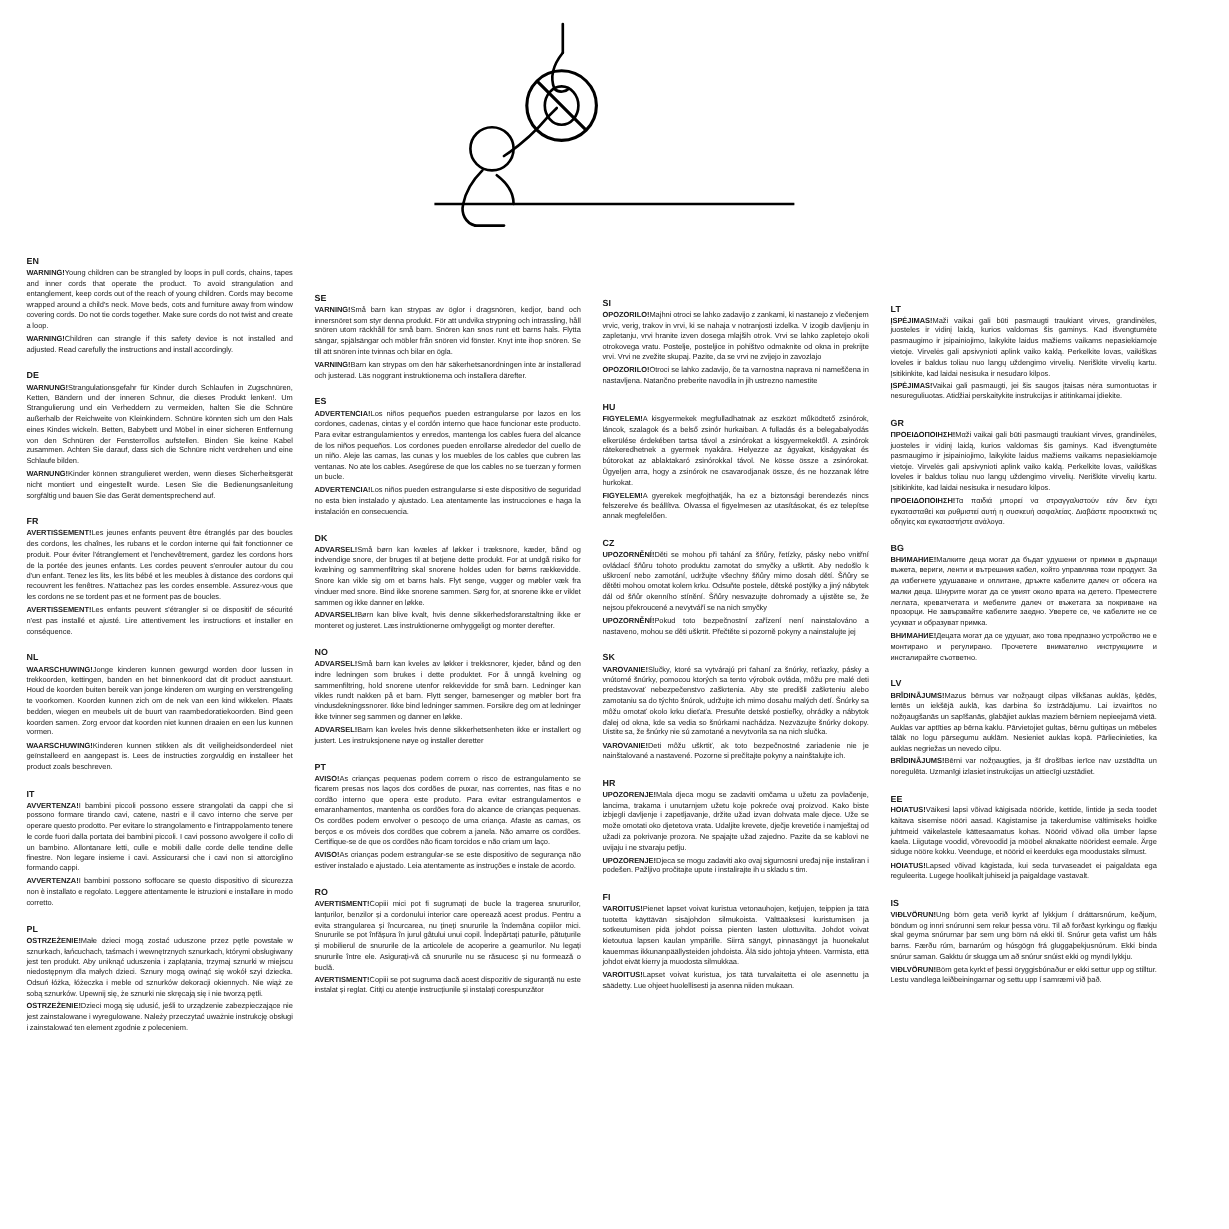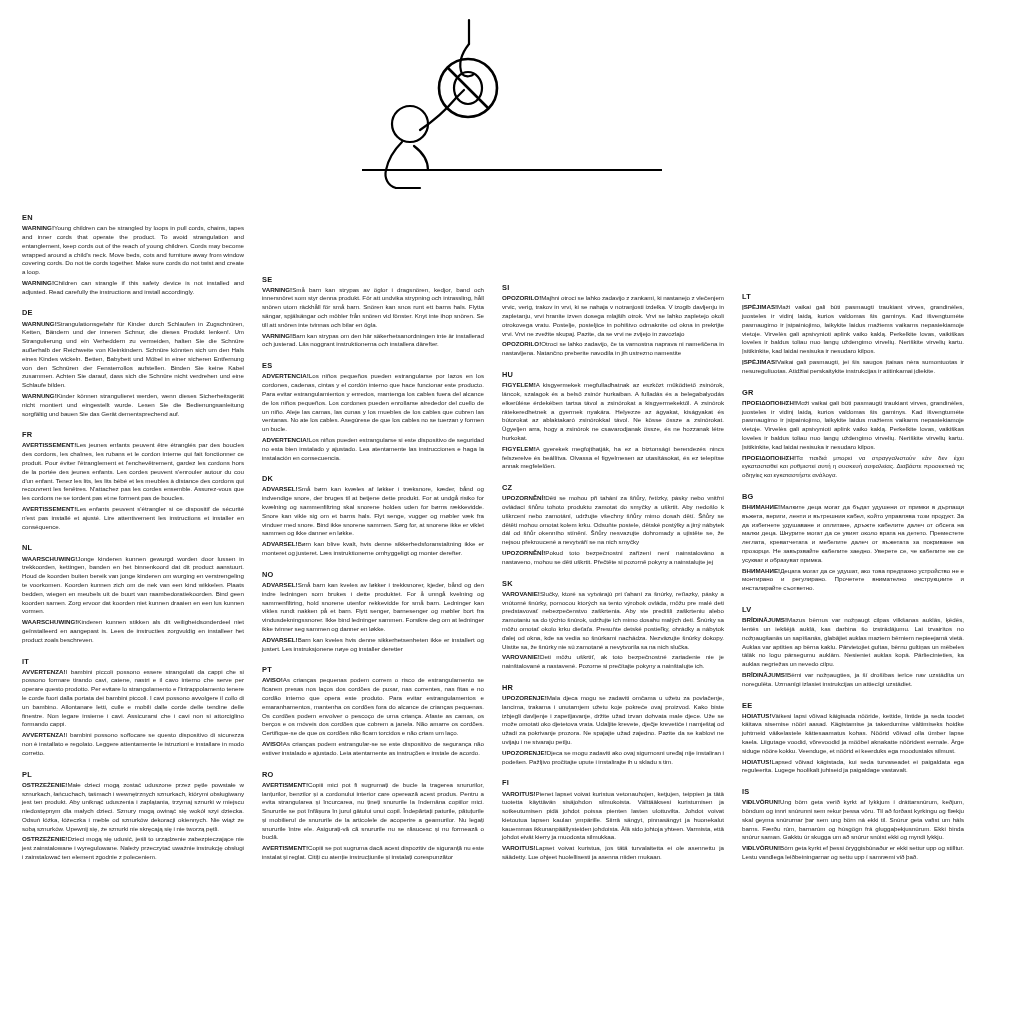--- a/index.html
+++ b/index.html
@@ -34,21 +34,21 @@
     margin: 0 auto;
   }
 
   
   .columns {
     position: absolute;
     top: 212px;
     left: 0;
     width: 1024px;
     display: flex;
-    align-items: flex-end;
+    align-items: center;
     padding: 0 22px;
     box-sizing: border-box;
     gap: 18px;
   }
   .col {
     width: 222px;
     flex: 0 0 222px;
   }
 
   .block {

